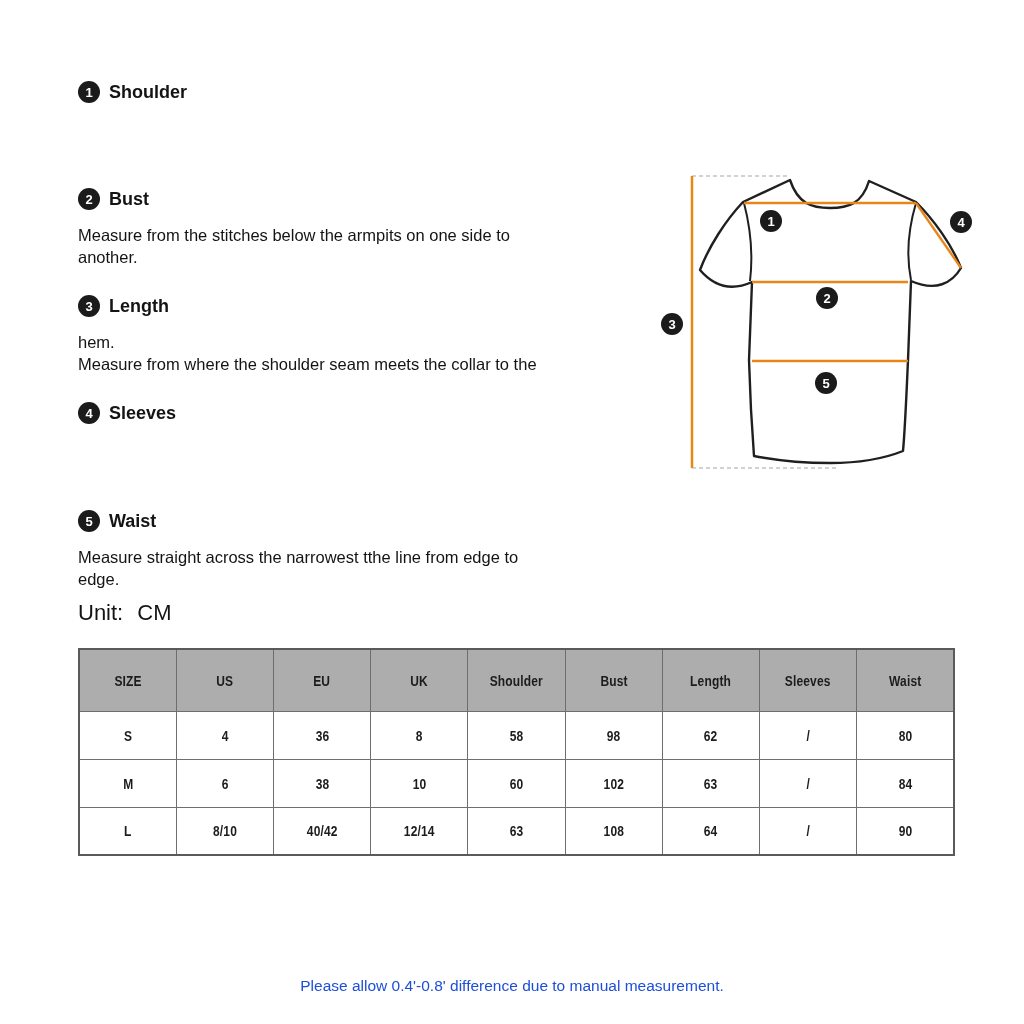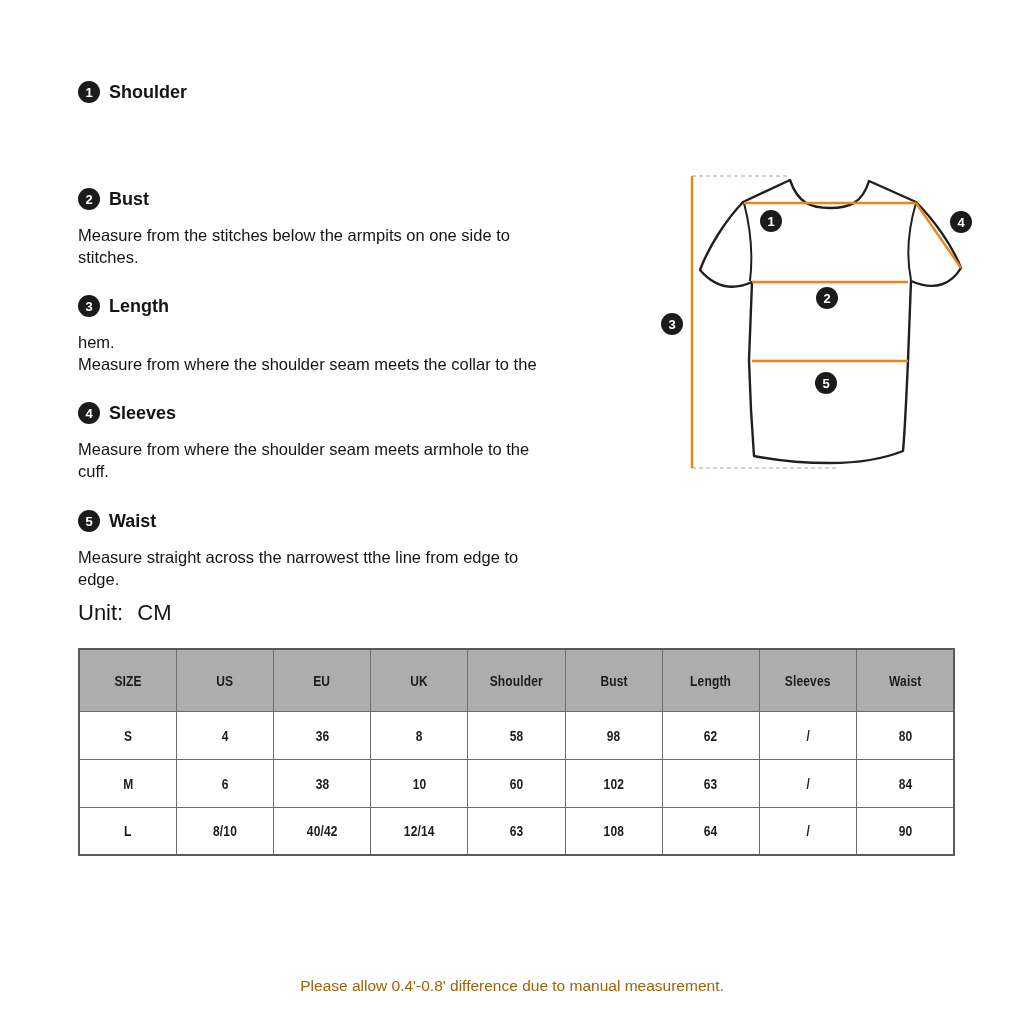--- a/index.html
+++ b/index.html
@@ -99,21 +99,21 @@
     font-weight: 700;
     letter-spacing: 0.2px;
   }
 
   .footer-note {
     position: absolute;
     left: 0; top: 977px;
     width: 100%;
     text-align: center;
     font-size: 15.5px;
-    color: #a16207;
+    color: #1d4ed8;
   }
 </style>
 </head>
 <body>
 
 <div class="page">
 
 
   <div class="section" style="top:80px">
     <div class="section-heading">
@@ -123,43 +123,39 @@
   </div>
 
   <div class="section" style="top:187px">
     <div class="section-heading">
       <span class="badge">2</span>
       <span class="section-label">Bust</span>
     </div>
   </div>
   <div class="section-body" style="top:224px">
     <div>Measure from the stitches below the armpits on one side to</div>
-    <div>stitches.</div>
+    <div>another.</div>
   </div>
 
   <div class="section" style="top:294px">
     <div class="section-heading">
       <span class="badge">3</span>
       <span class="section-label">Length</span>
     </div>
   </div>
   <div class="section-body" style="top:331px">
     <div>hem.</div>
     <div>Measure from where the shoulder seam meets the collar to the</div>
   </div>
 
   <div class="section" style="top:401px">
     <div class="section-heading">
       <span class="badge">4</span>
       <span class="section-label">Sleeves</span>
     </div>
-  </div>
-  <div class="section-body" style="top:438px">
-    <div>Measure from where the shoulder seam meets armhole to the</div>
-    <div>cuff.</div>
   </div>
 
   <div class="section" style="top:509px">
     <div class="section-heading">
       <span class="badge">5</span>
       <span class="section-label">Waist</span>
     </div>
   </div>
   <div class="section-body" style="top:546px">
     <div>Measure straight across the narrowest tthe line from edge to</div>

